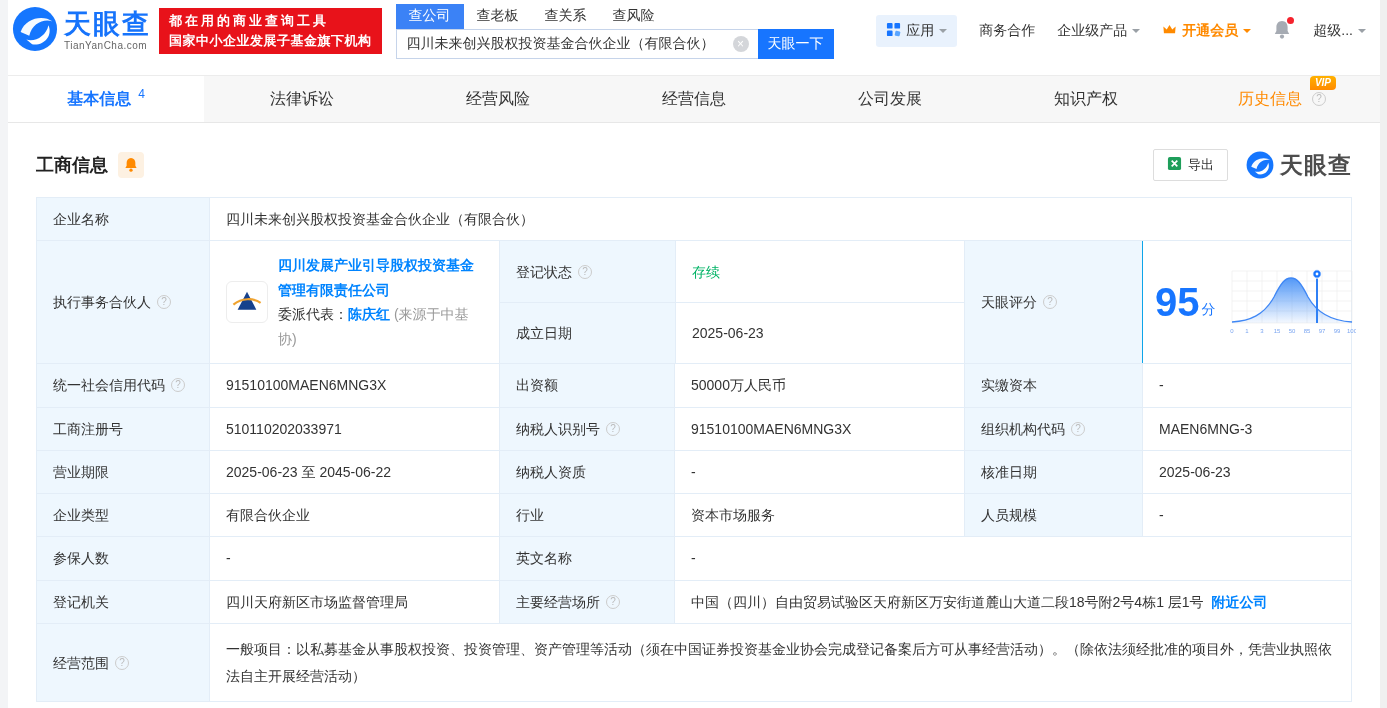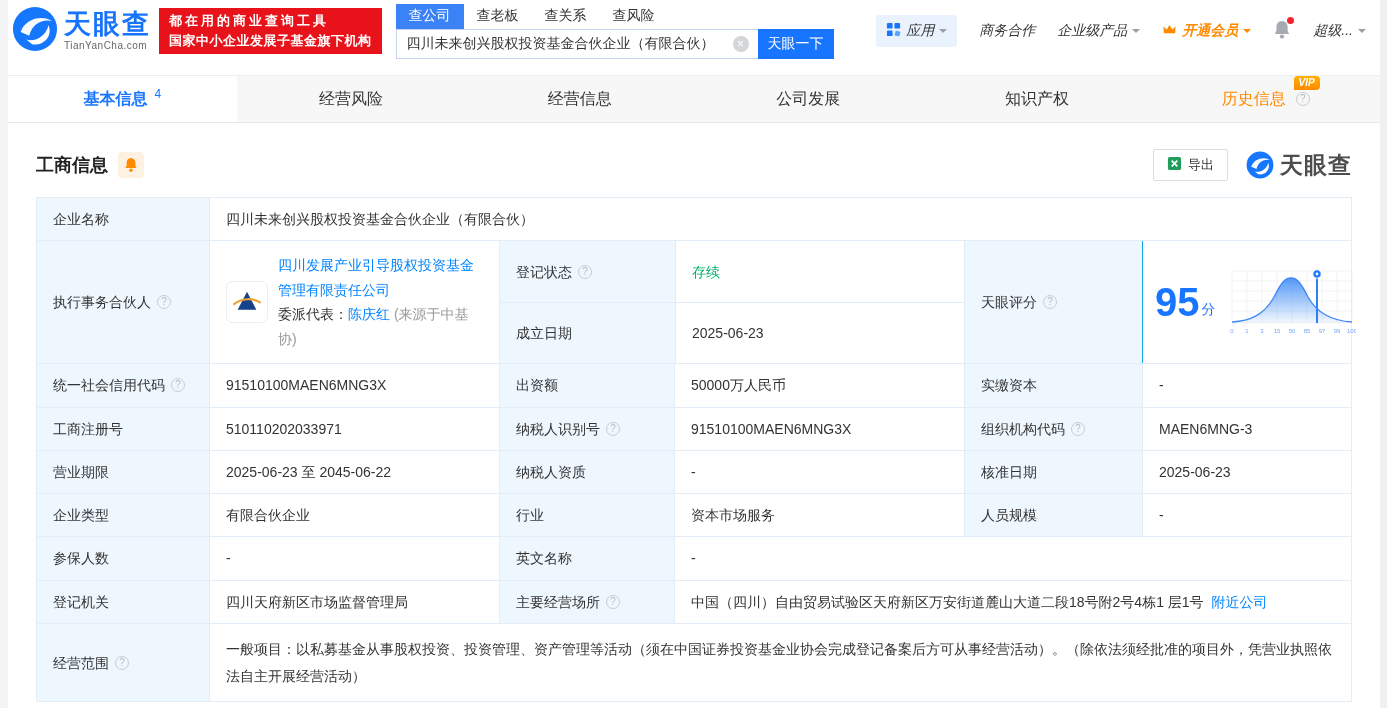--- a/index.html
+++ b/index.html
@@ -21,21 +21,21 @@
   .search-tabs { display:flex; }
   .search-tab { padding:3px 13px 4px; font-size:14px; color:#333; cursor:pointer; }
   .search-tab.active { background:#3b82f6; color:#fff; }
   .search-row { display:flex; }
   .search-box { position:relative; flex:1; }
   .search-input { width:100%; height:30px; border:1px solid #c6d4ea; border-right:none; padding:0 30px 0 10px; font-size:14px; color:#333; outline:none; font-family:inherit; }
   .clear-ic { position:absolute; right:9px; top:7px; width:16px; height:16px; border-radius:50%; background:#d4d6da; color:#fff; font-size:12px; line-height:16px; text-align:center; cursor:pointer; }
   .clear-ic::after { content:"\00d7"; }
   .search-btn { width:76px; height:30px; background:#1775ff; color:#fff; border:none; font-size:14px; cursor:pointer; font-family:inherit; }
 
-  .header-nav { margin-left:auto; display:flex; align-items:center; gap:22px; font-size:14px; color:#333; white-space:nowrap;font-style:italic; }
+  .header-nav { margin-left:auto; display:flex; align-items:center; gap:22px; font-size:14px; color:#333; white-space:nowrap; }
   .nav-item { display:flex; align-items:center; gap:5px; cursor:pointer; }
   .app-pill { background:#e9f2fd; padding:7px 10px; border-radius:3px; }
   .caret { width:0; height:0; border:4px solid transparent; border-top-color:#9aa0a6; margin-top:4px; display:inline-block; }
   .vip-link { color:#ff8a00; font-weight:700; }
   .vip-link .caret { border-top-color:#ff8a00; }
   .bell-wrap { position:relative; cursor:pointer; }
   .red-dot { position:absolute; top:-3px; right:-3px; width:7px; height:7px; border-radius:50%; background:#f5222d; }
 
   
   .tabs { display:flex; margin-top:13px; height:48px; background:#f7f7f7; border-top:1px solid #ececec; border-bottom:1px solid #e7e7e7; }
@@ -60,21 +60,21 @@
   .row { display:grid; grid-template-columns:172px 290px 175px 290px 178px 1fr; border-top:1px solid #e3edf7; }
   .row:first-child { border-top:none; }
   .cell { padding:11px 16px; display:flex; align-items:center; min-height:42px; border-left:1px solid #e3edf7; line-height:1.45; }
   .cell:first-child { border-left:none; }
   .lbl { background:#eef7fe; color:#333; }
   .val { color:#333; }
   .sp2-7 { grid-column:2 / 7; }
   .sp4-7 { grid-column:4 / 7; }
   .qm { width:14px; height:14px; flex:none; border-radius:50%; border:1px solid #ccc; color:#bbb; font-size:10px; line-height:12px; text-align:center; margin-left:6px; cursor:pointer; }
   .qm::after { content:"?"; }
-  .link { color:#0084ff; cursor:pointer; text-decoration:none; }
+  .link { color:#0084ff; cursor:pointer; text-decoration:none;font-weight:bold; }
   .green { color:#00b365; }
   .gray { color:#999; }
 
   
   .row-partner { grid-template-columns:172px 290px 465px 178px 1fr; }
   .partner-cell { display:flex; align-items:center; gap:10px; padding:12px 16px; border-left:1px solid #e3edf7; }
   .partner-logo { flex:none; width:42px; height:42px; border:1px solid #ededed; border-radius:6px; display:flex; align-items:center; justify-content:center; background:#fff; }
   .partner-txt { line-height:1.75; }
   .mid { display:grid; grid-template-rows:1fr 1fr; border-left:1px solid #e3edf7; }
   .sub { display:grid; grid-template-columns:175px 1fr; min-height:58px; }
@@ -173,20 +173,25 @@
       </span>
     </div>
   </div>
 
   <div class="tabs">
     <div class="tab active">
       <span class="tab-inner">
         <span>基本信息</span>
         <span class="count">4</span>
       </span>
+    </div>
+    <div class="tab">
+      <span class="tab-inner">
+          <span>法律诉讼</span>
+        </span>
     </div>
     <div class="tab">
       <span class="tab-inner">
           <span>经营风险</span>
         </span>
     </div>
     <div class="tab">
       <span class="tab-inner">
           <span>经营信息</span>
         </span>

